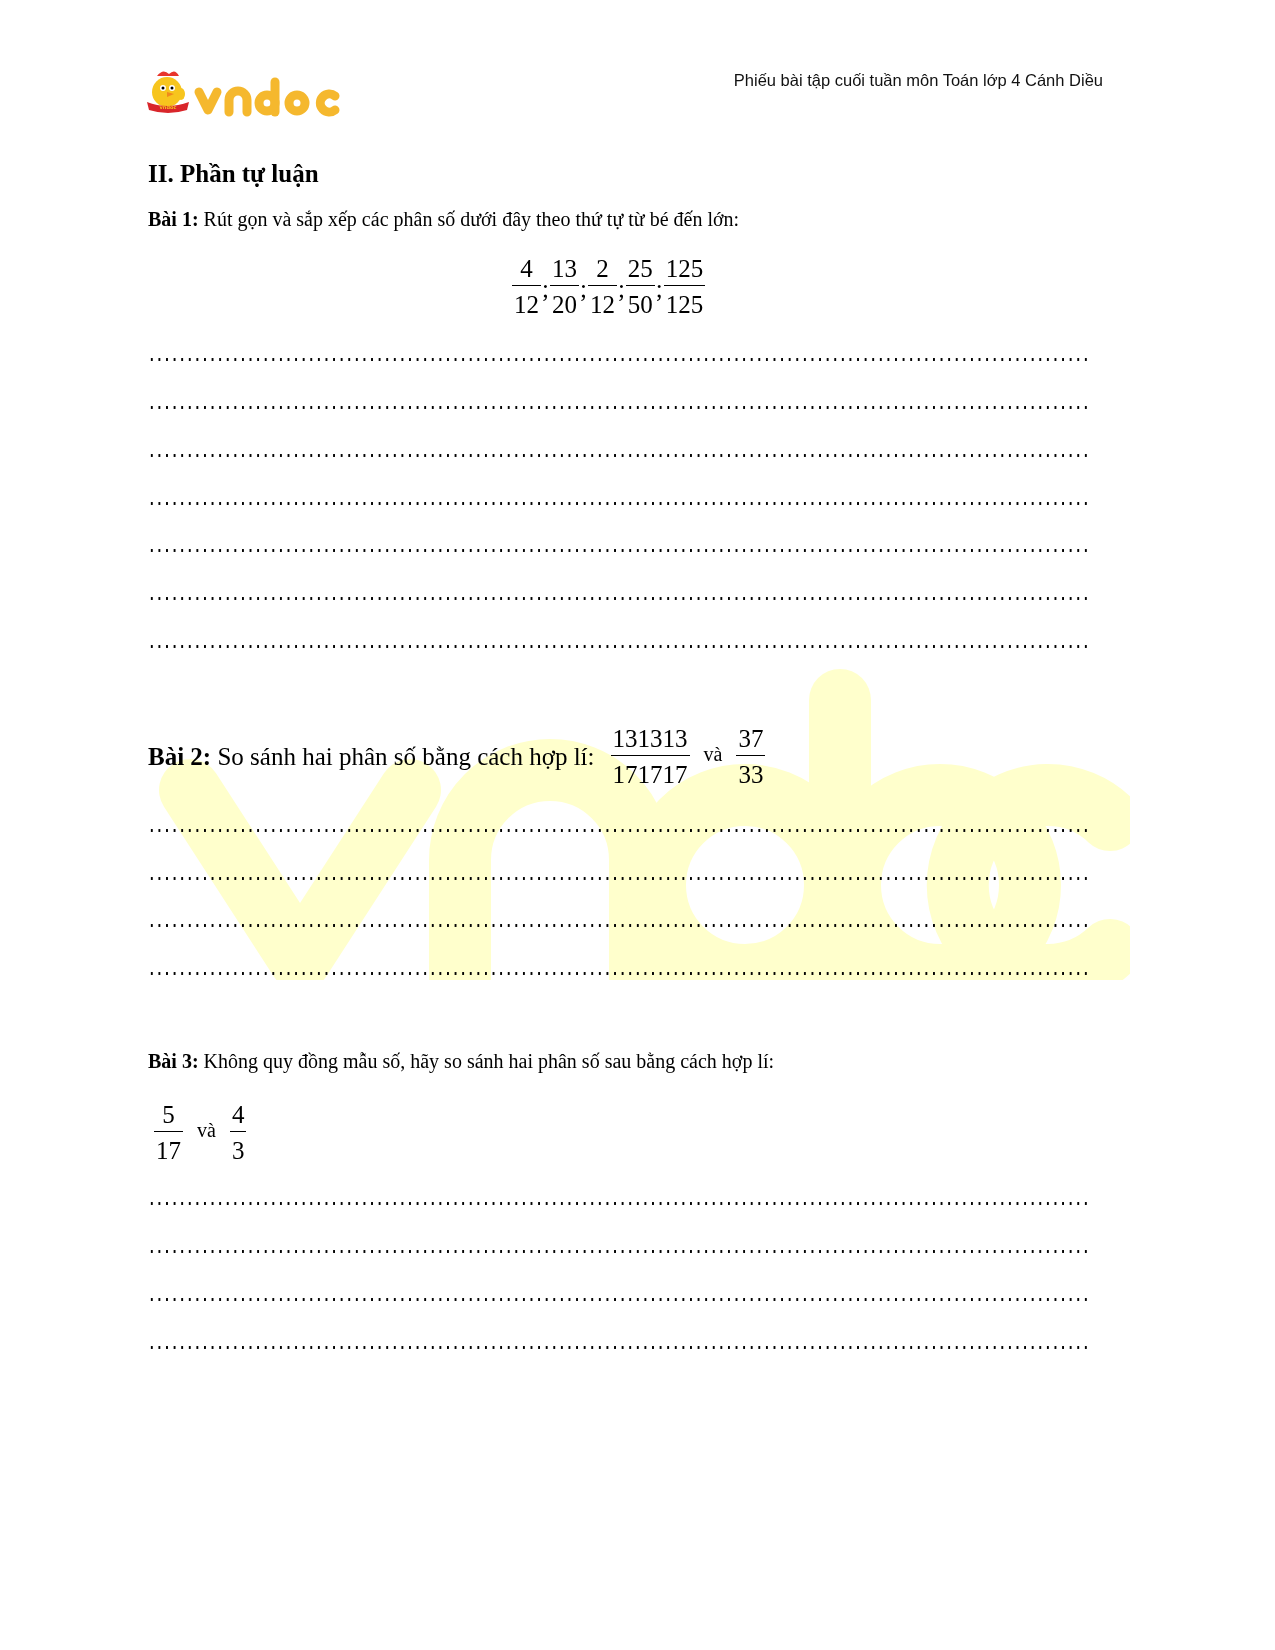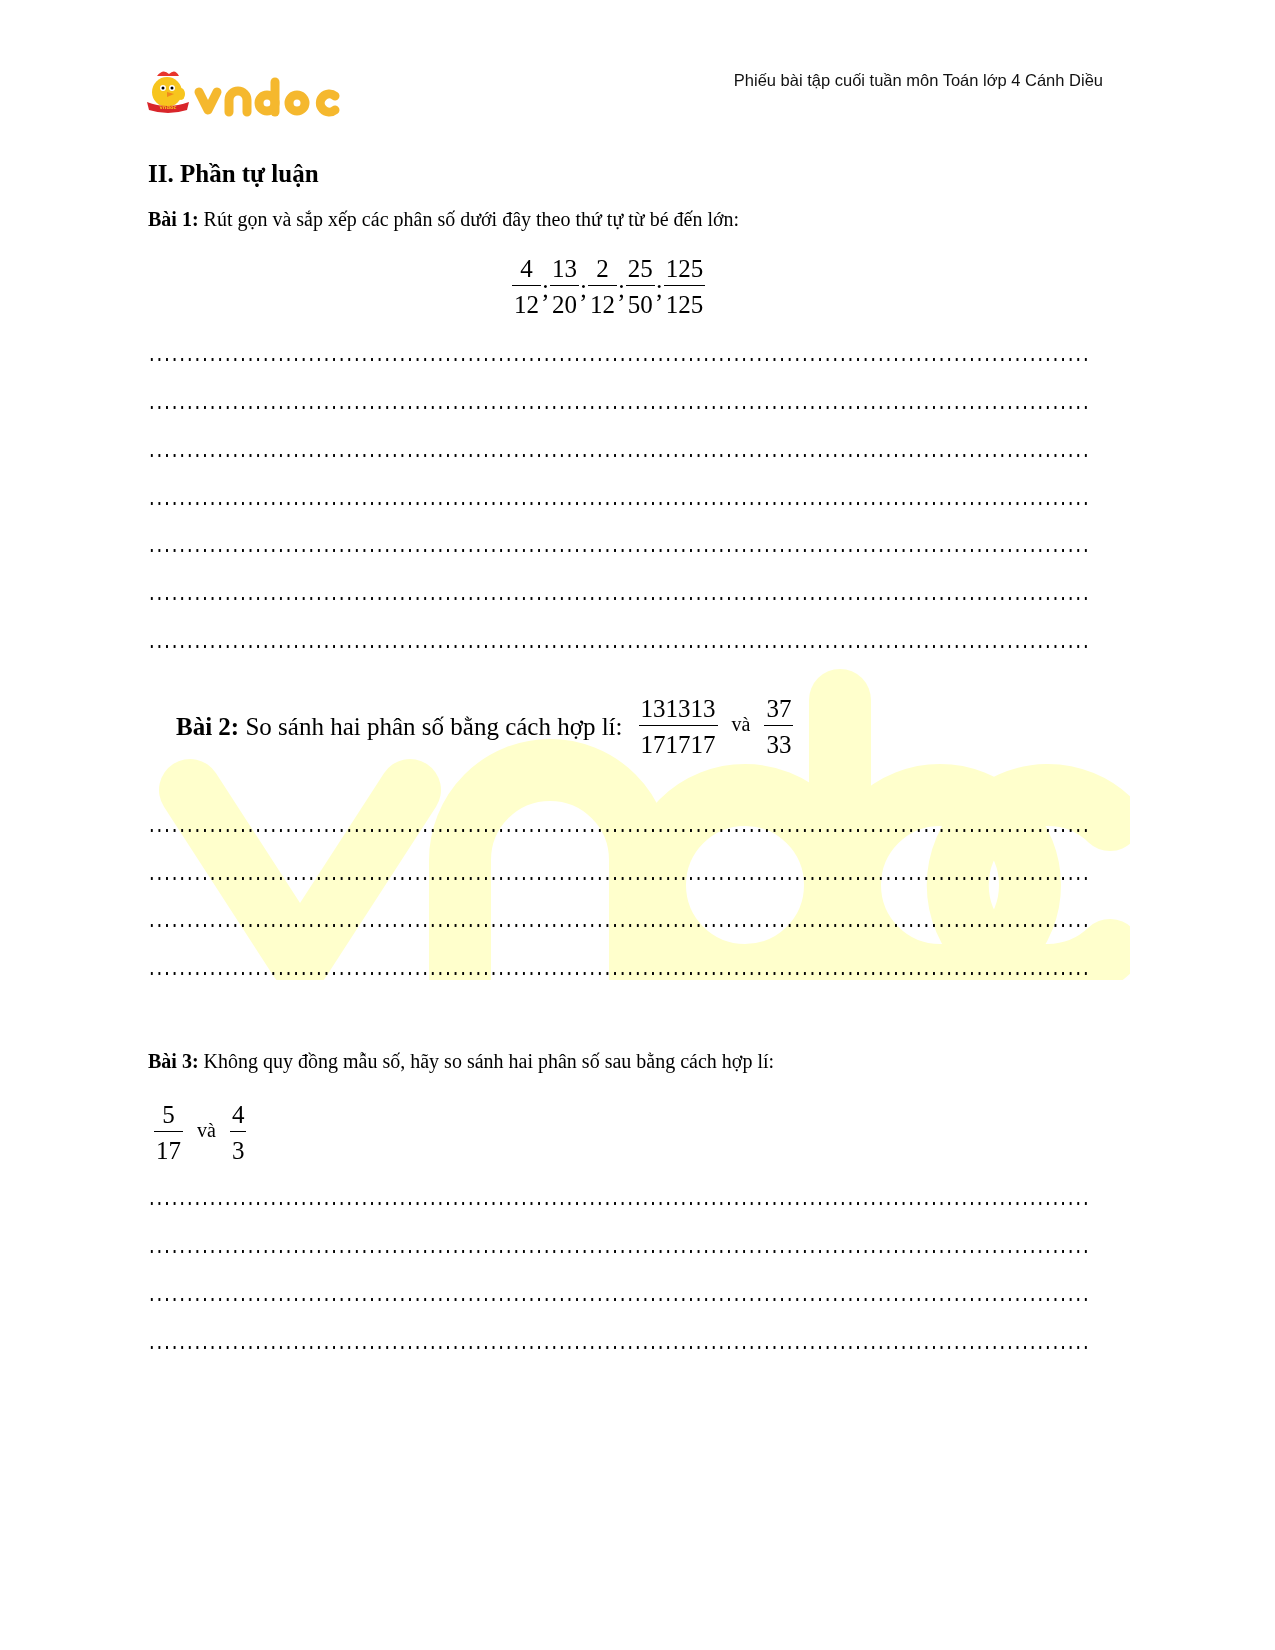--- a/index.html
+++ b/index.html
@@ -114,21 +114,21 @@
     </div>
 
     <div class="dotline" style="top:358px;"></div>
     <div class="dotline" style="top:406px;"></div>
     <div class="dotline" style="top:454px;"></div>
     <div class="dotline" style="top:502px;"></div>
     <div class="dotline" style="top:549px;"></div>
     <div class="dotline" style="top:597px;"></div>
     <div class="dotline" style="top:645px;"></div>
 
-    <div class="frac-row" style="left:0; top:696px;margin-left:28px;">
+    <div class="frac-row" style="left:0; top:726px;">
       <span style="font-size:25px;"><b>Bài 2:</b><span> So sánh hai phân số bằng cách hợp lí:</span></span>
       <span style="display:inline-block; width:16px;"></span>
       <span class="frac">
           <span class="num">131313</span>
           <span class="den">171717</span>
         </span>
       <span class="conj">và</span>
       <span class="frac">
           <span class="num">37</span>
           <span class="den">33</span>

